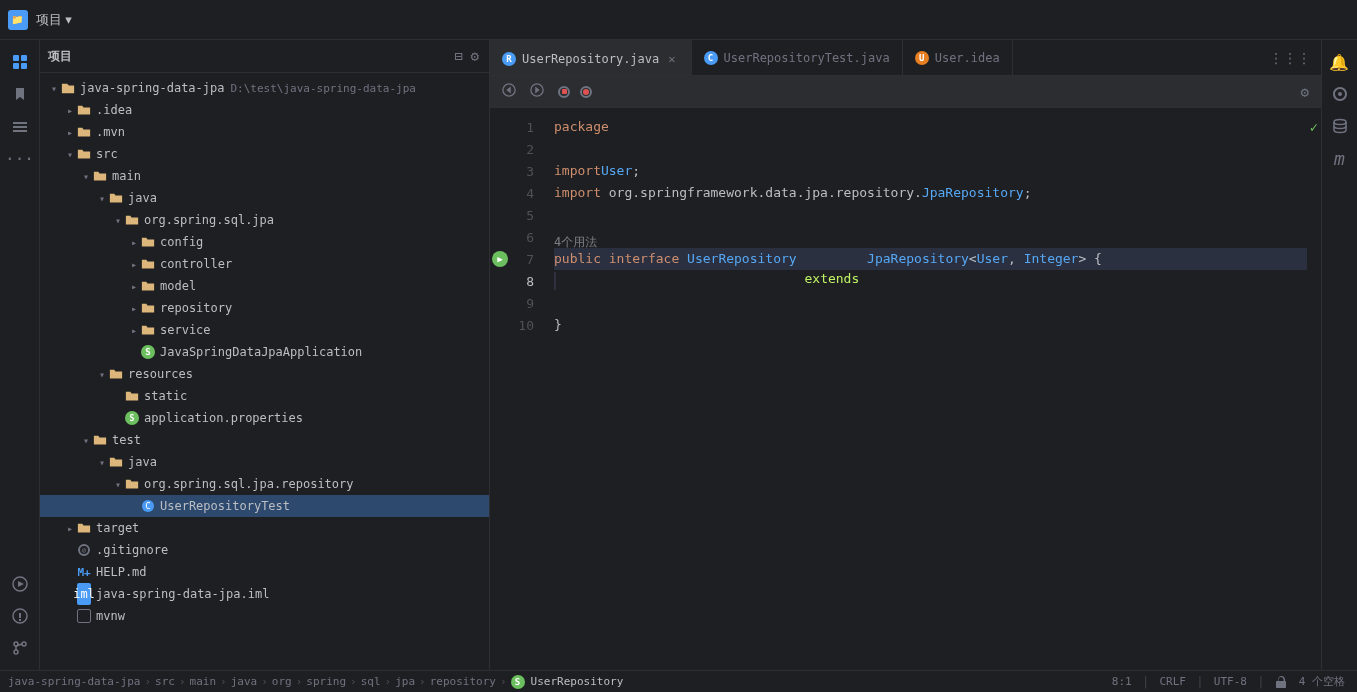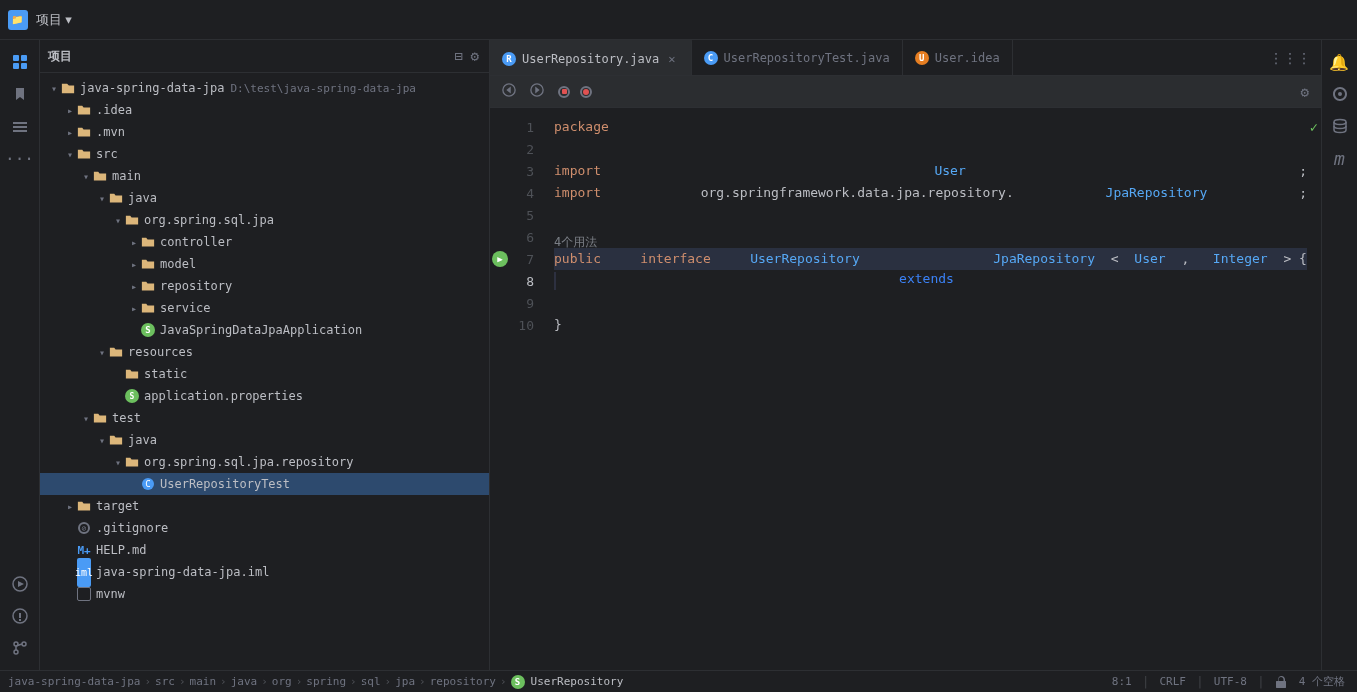--- a/index.html
+++ b/index.html
@@ -300,21 +300,20 @@
 
     .code-content::-webkit-scrollbar { width: 6px; height: 6px; }
     .code-content::-webkit-scrollbar-track { background: transparent; }
     .code-content::-webkit-scrollbar-thumb { background: #3d3f44; border-radius: 3px; }
 
     .code-line {
       height: 22px;
       white-space: pre;
       display: flex;
       align-items: center;
-      justify-content: space-between;
     }
 
     .code-line.highlighted-line {
       background: #2a3040;
     }
 
     
     .right-bar {
       width: 36px;
       background: #1e1f22;
@@ -586,20 +585,30 @@
         <div class="tree-indent" style="width:68px"></div>
         <span class="tree-arrow expanded"></span>
         <span class="tree-icon">
           <svg width="14" height="14" viewBox="0 0 16 16" fill="#dcb67a">
               <path d="M1 3h5l1.5 2H15v8H1z"></path>
             </svg>
         </span>
         <span class="tree-label">org.spring.sql.jpa</span>
       </div>
 
+      <div class="tree-item">
+        <div class="tree-indent" style="width:84px"></div>
+        <span class="tree-arrow collapsed"></span>
+        <span class="tree-icon folder-icon">
+          <svg width="14" height="14" viewBox="0 0 16 16" fill="#dcb67a">
+              <path d="M1 3h5l1.5 2H15v8H1z"></path>
+            </svg>
+        </span>
+        <span class="tree-label">config</span>
+      </div>
 
       <div class="tree-item">
         <div class="tree-indent" style="width:84px"></div>
         <span class="tree-arrow collapsed"></span>
         <span class="tree-icon folder-icon">
           <svg width="14" height="14" viewBox="0 0 16 16" fill="#dcb67a">
               <path d="M1 3h5l1.5 2H15v8H1z"></path>
             </svg>
         </span>
         <span class="tree-label">controller</span>
@@ -747,21 +756,21 @@
         <span class="tree-icon">
           <span style="color:#4a9bf5;font-size:11px;font-weight:bold">M+</span>
         </span>
         <span class="tree-label">HELP.md</span>
       </div>
 
       <div class="tree-item">
         <div class="tree-indent" style="width:20px"></div>
         <span class="tree-arrow leaf"></span>
         <span class="tree-icon">
-          <div class="blue-circle" style="background:#4a9bf5;border-radius:2px;width:14px;height:29px;font-size:10px">iml</div>
+          <div class="blue-circle" style="background:#4a9bf5;border-radius:2px;width:14px;height:22px;font-size:12px">iml</div>
         </span>
         <span class="tree-label">java-spring-data-jpa.iml</span>
       </div>
 
       <div class="tree-item">
         <div class="tree-indent" style="width:20px"></div>
         <span class="tree-arrow leaf"></span>
         <span class="tree-icon">
           <div style="width:14px;height:14px;border:1px solid #6f7380;border-radius:2px;font-size:8px;display:flex;align-items:center;justify-content:center;color:#6f7380"></div>
         </span>
@@ -903,21 +912,21 @@
           <span style="color:#7a7e85;font-size:12px;margin-top:9px;">4个用法</span>
         </div>
 
         <div class="code-line highlighted-line">
           <span style="color:#cf8e6d;">public</span>
           <span style="color:#bcbec4;"> </span>
           <span style="color:#cf8e6d;">interface</span>
           <span style="color:#bcbec4;"> </span>
           <span style="color:#56a8f5;">UserRepository</span>
           <span style="color:#bcbec4;"> </span>
-          <span style="color:#3b82f6;margin-top:40px;">extends</span>
+          <span style="color:#bef264;margin-top:40px;">extends</span>
           <span style="color:#bcbec4;"> </span>
           <span style="color:#56a8f5;">JpaRepository</span>
           <span style="color:#bcbec4;">&lt;</span>
           <span style="color:#56a8f5;">User</span>
           <span style="color:#bcbec4;">, </span>
           <span style="color:#56a8f5;">Integer</span>
           <span style="color:#bcbec4;">&gt; {</span>
         </div>
 
         <div class="code-line">

